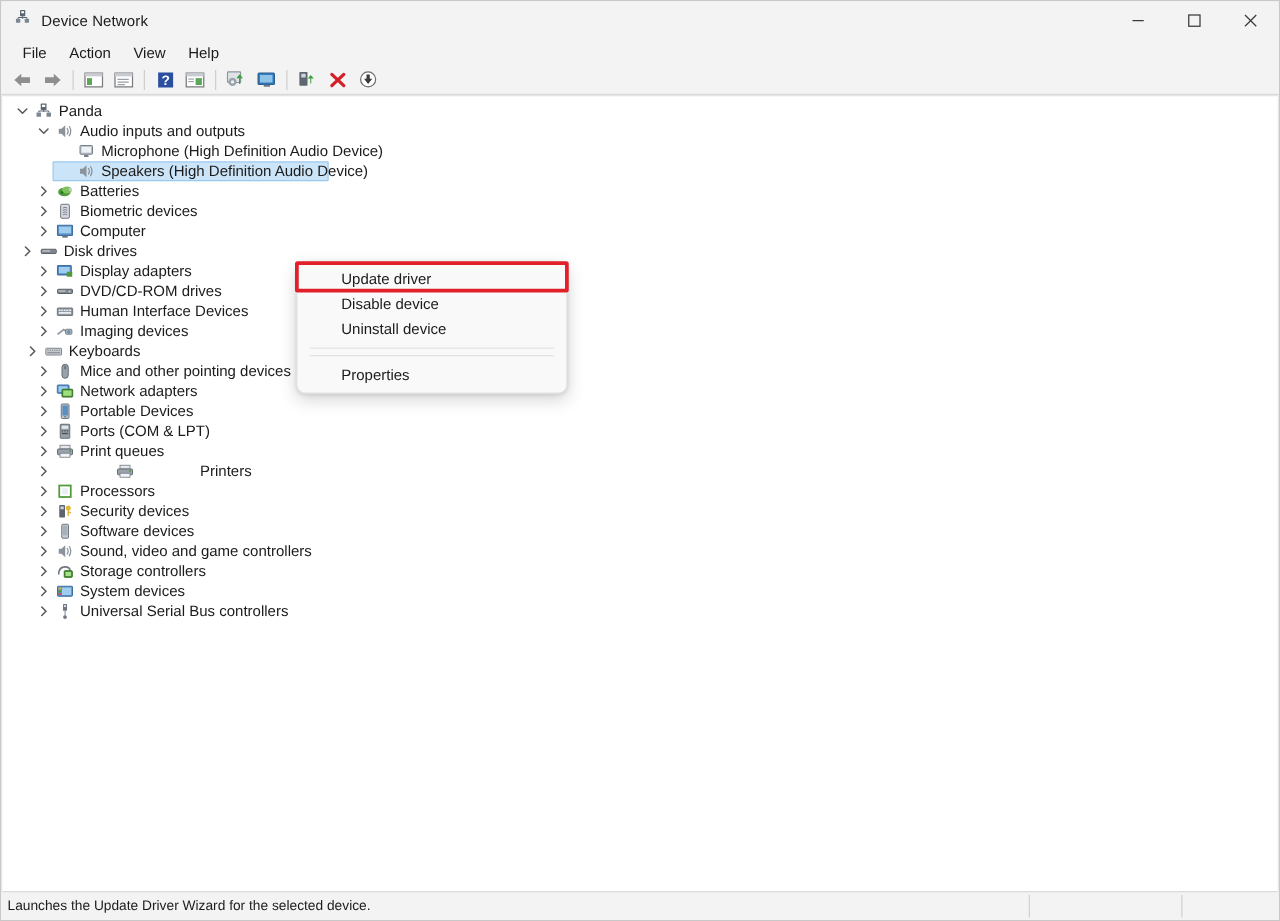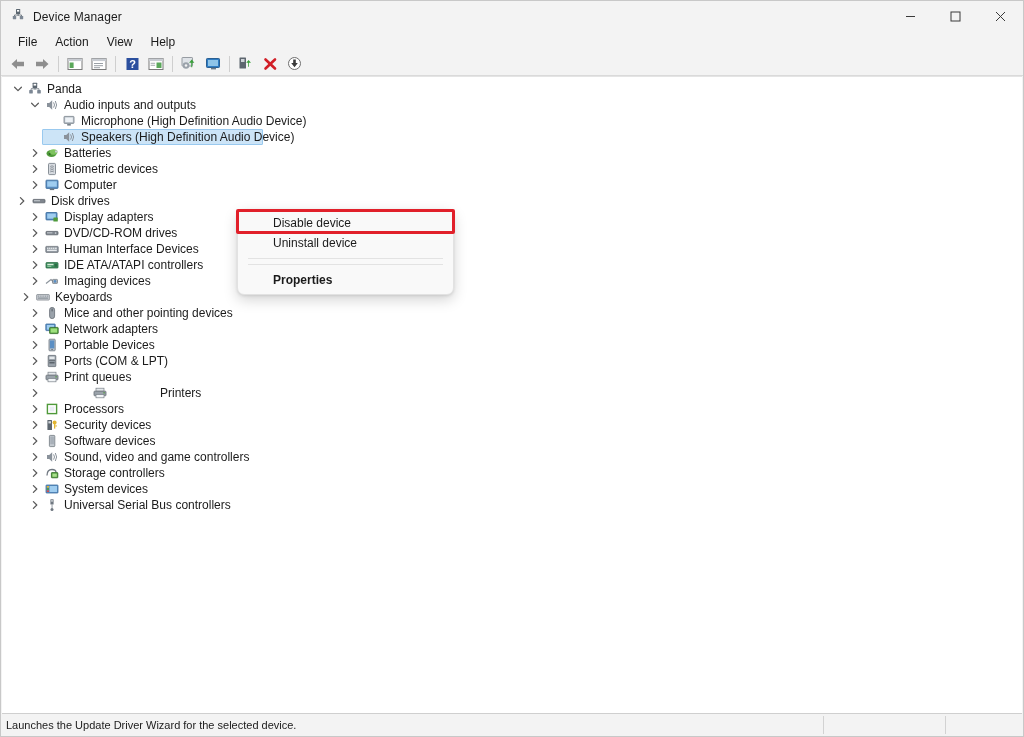--- a/index.html
+++ b/index.html
@@ -134,21 +134,21 @@
     box-shadow: 0 5px 14px rgba(0,0,0,0.17), 0 1px 3px rgba(0,0,0,0.10);
     padding: 3px 0 4px 0;
     z-index: 50;
   }
   .ctx-item {
     height: 20px;
     display: flex; align-items: center;
     font-size: 12px; color: #1b1b1b;
     padding-left: 35px;
   }
-  .ctx-item.bold { font-weight: bold; }
+  .ctx-item.bold { font-weight: normal; }
   .ctx-sep {
     height: 1px; background: #e3e3e3;
     margin: 5px 10px 5px 10px;
   }
   #redbox {
     position: absolute;
     left: 234px; top: 132px;
     width: 219px; height: 25px;
     border: 3px solid #e1202a;
     border-radius: 2px;
@@ -181,21 +181,21 @@
       <span>
         <svg width="14" height="14" viewBox="0 0 14 14">
           <rect x="5" y="1" width="4.2" height="5" rx="0.5" fill="#5b6670"></rect>
           <rect x="6" y="2" width="2.2" height="1.6" fill="#ffffff"></rect>
           <rect x="6.7" y="6" width="0.8" height="2" fill="#5b6670"></rect>
           <rect x="1.8" y="8" width="3.4" height="3.2" rx="0.4" fill="#7c8794"></rect>
           <rect x="8.8" y="8" width="3.4" height="3.2" rx="0.4" fill="#7c8794"></rect>
           <path d="M3.5 8 V7 H10.5 V8" stroke="#5b6670" stroke-width="0.8" fill="none"></path>
         </svg>
       </span>
-      <span id="app-title">Device Manager</span>
+      <span id="app-title">Device Network</span>
     </div>
     <div id="win-controls">
       <div class="winbtn">
         <svg width="11" height="11" viewBox="0 0 11 11">
             <line x1="1" y1="5.5" x2="10" y2="5.5" stroke="#3a3a3a" stroke-width="1"></line>
           </svg>
       </div>
       <div class="winbtn">
         <svg width="11" height="11" viewBox="0 0 11 11">
             <rect x="1" y="1" width="9" height="9" fill="none" stroke="#3a3a3a" stroke-width="1"></rect>
@@ -469,36 +469,20 @@
           <span class="tlabel">Human Interface Devices</span>
         </div>
         <div class="row" style="padding-left: 25px;">
           <span class="chev">
             <svg width="10" height="10" viewBox="0 0 10 10">
               <path d="M3.4 1.6 L6.8 5 L3.4 8.4" stroke="#5a5a5a" stroke-width="1.25" fill="none" stroke-linecap="round" stroke-linejoin="round"></path>
             </svg>
           </span>
           <span class="ticon">
             <svg width="14" height="14" viewBox="0 0 14 14">
-              <rect x="1" y="4.6" width="12" height="5.4" rx="0.6" fill="#3f8f5f" stroke="#2c6b45" stroke-width="0.8"></rect>
-              <rect x="2.3" y="5.8" width="6.2" height="1.4" fill="#d7ead9"></rect>
-              <rect x="2.3" y="7.8" width="4" height="1" fill="#9fd0ab"></rect>
-              <rect x="9.5" y="5.8" width="2.4" height="3" fill="#2c6b45"></rect>
-            </svg>
-          </span>
-          <span class="tlabel">IDE ATA/ATAPI controllers</span>
-        </div>
-        <div class="row" style="padding-left: 25px;">
-          <span class="chev">
-            <svg width="10" height="10" viewBox="0 0 10 10">
-              <path d="M3.4 1.6 L6.8 5 L3.4 8.4" stroke="#5a5a5a" stroke-width="1.25" fill="none" stroke-linecap="round" stroke-linejoin="round"></path>
-            </svg>
-          </span>
-          <span class="ticon">
-            <svg width="14" height="14" viewBox="0 0 14 14">
               <path d="M1 9.5 L6 5.6 L8.6 8" stroke="#8d959d" stroke-width="1.3" fill="none"></path>
               <rect x="7.5" y="5.4" width="5" height="4" rx="0.6" fill="#aeb5bc" stroke="#6f7780" stroke-width="0.7"></rect>
               <circle cx="10" cy="7.4" r="1.3" fill="#5b8fc4"></circle>
             </svg>
           </span>
           <span class="tlabel">Imaging devices</span>
         </div>
         <div class="row" style="padding-left: 16px;">
           <span class="chev">
             <svg width="10" height="10" viewBox="0 0 10 10">
@@ -718,20 +702,21 @@
               <rect x="6.2" y="2.2" width="1.6" height="1.4" fill="#e4e8eb"></rect>
               <rect x="6.6" y="6.6" width="0.9" height="4" fill="#8d959d"></rect>
               <circle cx="7" cy="11.6" r="1.5" fill="#6f7780"></circle>
             </svg>
           </span>
           <span class="tlabel">Universal Serial Bus controllers</span>
         </div>
       </div>
 
     <div id="ctxmenu">
+        <div class="ctx-item">Update driver</div>
         <div class="ctx-item">Disable device</div>
         <div class="ctx-item">Uninstall device</div>
         <div class="ctx-sep"></div>
         <div class="ctx-sep"></div>
         <div class="ctx-item bold">Properties</div>
       </div>
     <div id="redbox" style="border-color: rgb(225, 32, 42);"></div>
   </div>
 
   <div id="statusbar">

